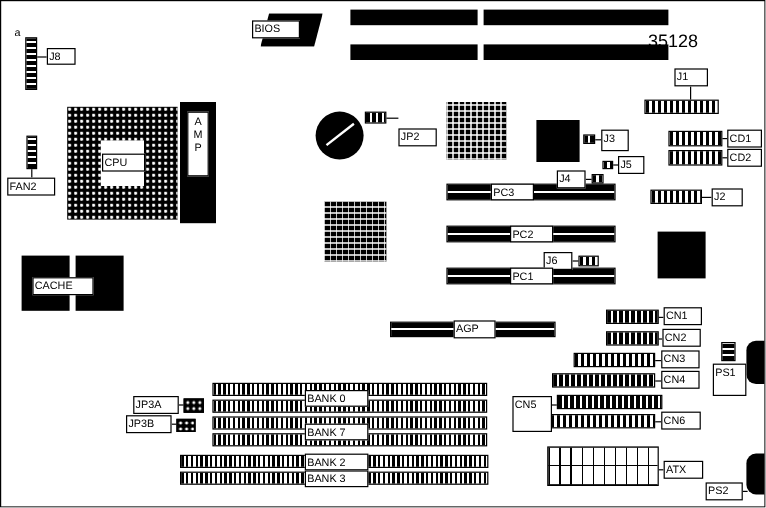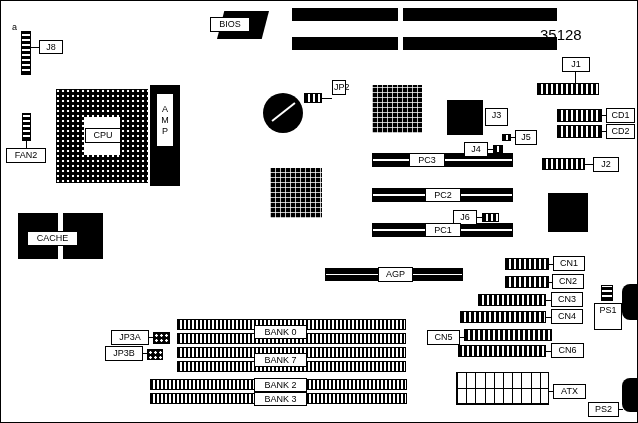--- a/index.html
+++ b/index.html
@@ -4,21 +4,21 @@
 <style>
   html,body{margin:0;padding:0;background:#fff;}
   .board{
     position:relative;width:638px;height:423px;background:#fff;
     border:1px solid #000;box-sizing:border-box;overflow:hidden;
     font-family:"Liberation Sans",sans-serif;
   }
   .abs{position:absolute;box-sizing:border-box;}
   .lbl{
     background:#fff;border:1px solid #000;color:#000;
-    font-size:9px;line-height:12px;text-align:center;white-space:nowrap;
+    font-size:9px;line-height:12px;text-align:left;white-space:nowrap;
     padding:0 1px;z-index:6;
   }
   .txt{color:#000;z-index:6;background:transparent;}
   .black{background:#000;}
   .slotbar{background:linear-gradient(#000 0 42%,#fff 42% 58%,#000 58% 100%);border:1px solid #000;}
   .striped-h{background:repeating-linear-gradient(90deg,#000 0 3px,#fff 3px 5px);border:1px solid #000;}
   .striped-v{background:repeating-linear-gradient(0deg,#000 0 3px,#fff 3px 5px);border:1px solid #000;}
   .dimm{background:repeating-linear-gradient(90deg,#000 0 2px,#fff 2px 4px);border:1px solid #000;}
   .hatch{
     background-color:#000;
@@ -85,28 +85,28 @@
   <div class="abs lbl" style="left:84px;top:127px;width:36px;height:15px;">CPU</div>
 
   <div class="abs black" style="left:149px;top:84px;width:30px;height:101px;"></div>
   <div class="abs lbl vlabel" style="left:155px;top:92px;width:18px;height:54px;">AMP</div>
 
   <div class="abs circle" style="left:262px;top:92px;width:40px;height:40px;"></div>
   <div class="abs whiteline" style="left:268px;top:110px;width:29px;height:2px;transform:rotate(-38deg);"></div>
 
   <div class="abs striped-h" style="left:303px;top:92px;width:18px;height:10px;"></div>
   <div class="abs line" style="left:321px;top:97px;width:10px;height:1px;"></div>
-  <div class="abs lbl" style="left:331px;top:79px;width:14px;height:15px;">JP2</div>
+  <div class="abs lbl" style="left:331px;top:106px;width:32px;height:15px;">JP2</div>
 
   <div class="abs hatch" style="left:371px;top:84px;width:50px;height:48px;"></div>
   <div class="abs black" style="left:446px;top:99px;width:36px;height:35px;"></div>
 
   <div class="abs striped-h" style="left:485px;top:111px;width:10px;height:8px;"></div>
   <div class="abs line" style="left:495px;top:115px;width:5px;height:1px;"></div>
-  <div class="abs lbl" style="left:484px;top:107px;width:23px;height:18px;">J3</div>
+  <div class="abs lbl" style="left:500px;top:107px;width:23px;height:18px;">J3</div>
 
   <div class="abs striped-h" style="left:501px;top:133px;width:9px;height:7px;"></div>
   <div class="abs line" style="left:510px;top:136px;width:4px;height:1px;"></div>
   <div class="abs lbl" style="left:514px;top:129px;width:22px;height:15px;">J5</div>
 
   <div class="abs lbl" style="left:463px;top:141px;width:24px;height:15px;">J4</div>
   <div class="abs line" style="left:487px;top:148px;width:5px;height:1px;"></div>
   <div class="abs striped-h" style="left:492px;top:144px;width:10px;height:8px;"></div>
 
   <div class="abs striped-h" style="left:556px;top:108px;width:45px;height:13px;"></div>
@@ -157,21 +157,21 @@
   <div class="abs lbl" style="left:550px;top:291px;width:32px;height:15px;">CN3</div>
 
   <div class="abs striped-h" style="left:459px;top:310px;width:86px;height:12px;"></div>
   <div class="abs line" style="left:545px;top:316px;width:5px;height:1px;"></div>
   <div class="abs lbl" style="left:550px;top:308px;width:32px;height:15px;">CN4</div>
 
   <div class="abs striped-v" style="left:600px;top:284px;width:12px;height:16px;"></div>
   <div class="abs din" style="left:621px;top:283px;width:16px;height:36px;"></div>
   <div class="abs lbl" style="left:593px;top:302px;width:28px;height:27px;">PS1</div>
 
-  <div class="abs lbl" style="left:426px;top:329px;width:33px;height:15px;">CN5</div>
+  <div class="abs lbl" style="left:426px;top:329px;width:33px;height:30px;">CN5</div>
   <div class="abs line" style="left:459px;top:336px;width:4px;height:1px;"></div>
   <div class="abs striped-h" style="left:463px;top:328px;width:88px;height:12px;"></div>
 
   <div class="abs striped-h" style="left:457px;top:344px;width:88px;height:12px;"></div>
   <div class="abs line" style="left:545px;top:350px;width:5px;height:1px;"></div>
   <div class="abs lbl" style="left:550px;top:342px;width:33px;height:15px;">CN6</div>
 
   <div class="abs grid-atx" style="left:455px;top:371px;width:93px;height:33px;"></div>
   <div class="abs line" style="left:548px;top:390px;width:4px;height:1px;"></div>
   <div class="abs lbl" style="left:552px;top:383px;width:33px;height:15px;">ATX</div>

